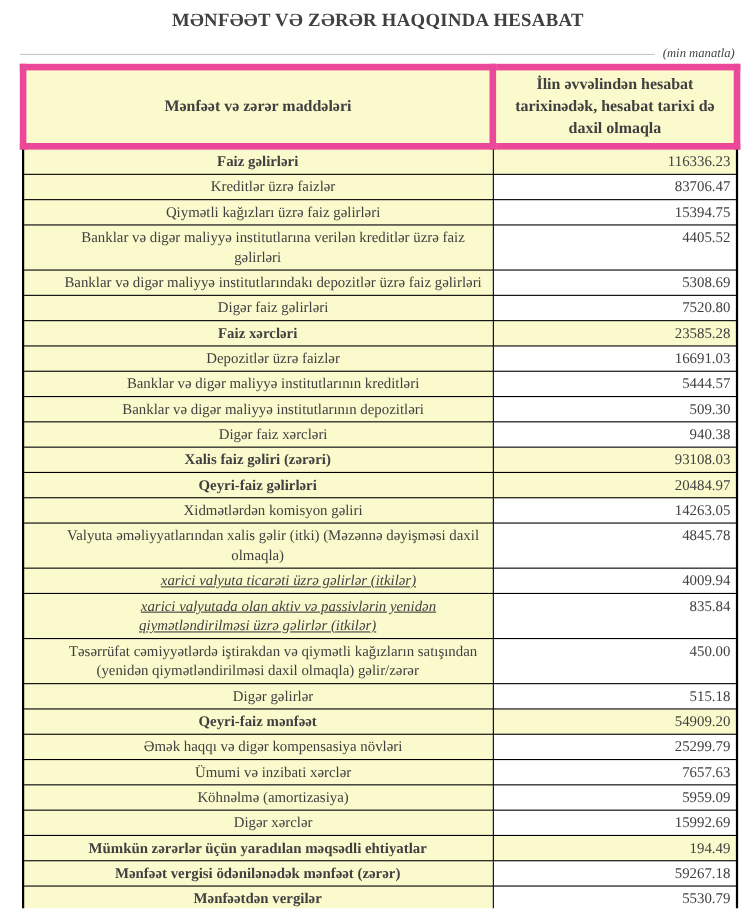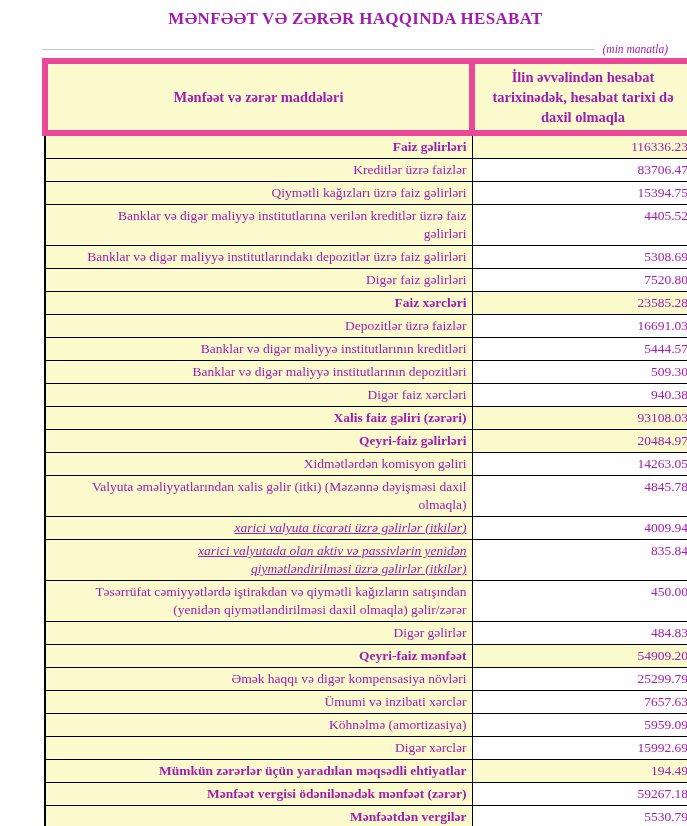--- a/index.html
+++ b/index.html
@@ -3,23 +3,22 @@
 <meta charset="utf-8">
 <style>
   * { box-sizing: border-box; }
   html, body { margin: 0; padding: 0; background: #ffffff; }
   .page {
     position: relative;
     width: 687px;
     height: 826px;
     background: #ffffff;
     font-family: "Liberation Serif", "DejaVu Serif", serif;
-    color: #a21caf;
+    color: #404040;
     overflow: hidden;
-    padding-left: 24px;
   }
   .title {
     margin: 0;
     padding-top: 9px;
     text-align: center;
     font-size: 17px;
     font-weight: bold;
     letter-spacing: 0.3px;
     font-family: "Liberation Serif", "DejaVu Serif", serif;
   }
@@ -63,21 +62,21 @@
   }
   table.report td {
     border: 1px solid #000;
     font-size: 13.5px;
     line-height: 18px;
     padding: 2px 5px 2px 4px;
     vertical-align: top;
   }
   td.label {
     background: var(--cell-yellow);
-    text-align: right;
+    text-align: center;
   }
   td.value {
     background: #ffffff;
     text-align: right;
     padding-right: 7px;
   }
   td.label.bold { font-weight: bold; }
   td.label.indent1 { text-indent: 28px; }
   td.label.indent2 { text-indent: 56px; text-decoration: underline; }
   td.label.italic { font-style: italic; }
@@ -178,21 +177,21 @@
         <tr>
           <td class="label italic indent2">xarici valyutada olan aktiv və passivlərin yenidən qiymətləndirilməsi üzrə gəlirlər (itkilər)</td>
           <td class="value">835.84</td>
         </tr>
         <tr>
           <td class="label indent1">Təsərrüfat cəmiyyətlərdə iştirakdan və qiymətli kağızların satışından (yenidən qiymətləndirilməsi daxil olmaqla) gəlir/zərər</td>
           <td class="value">450.00</td>
         </tr>
         <tr>
           <td class="label indent1">Digər gəlirlər</td>
-          <td class="value">484.83</td>
+          <td class="value">515.18</td>
         </tr>
         <tr class="highlight">
           <td class="label bold">Qeyri-faiz mənfəət</td>
           <td class="value">54909.20</td>
         </tr>
         <tr>
           <td class="label indent1">Əmək haqqı və digər kompensasiya növləri</td>
           <td class="value">25299.79</td>
         </tr>
         <tr>

